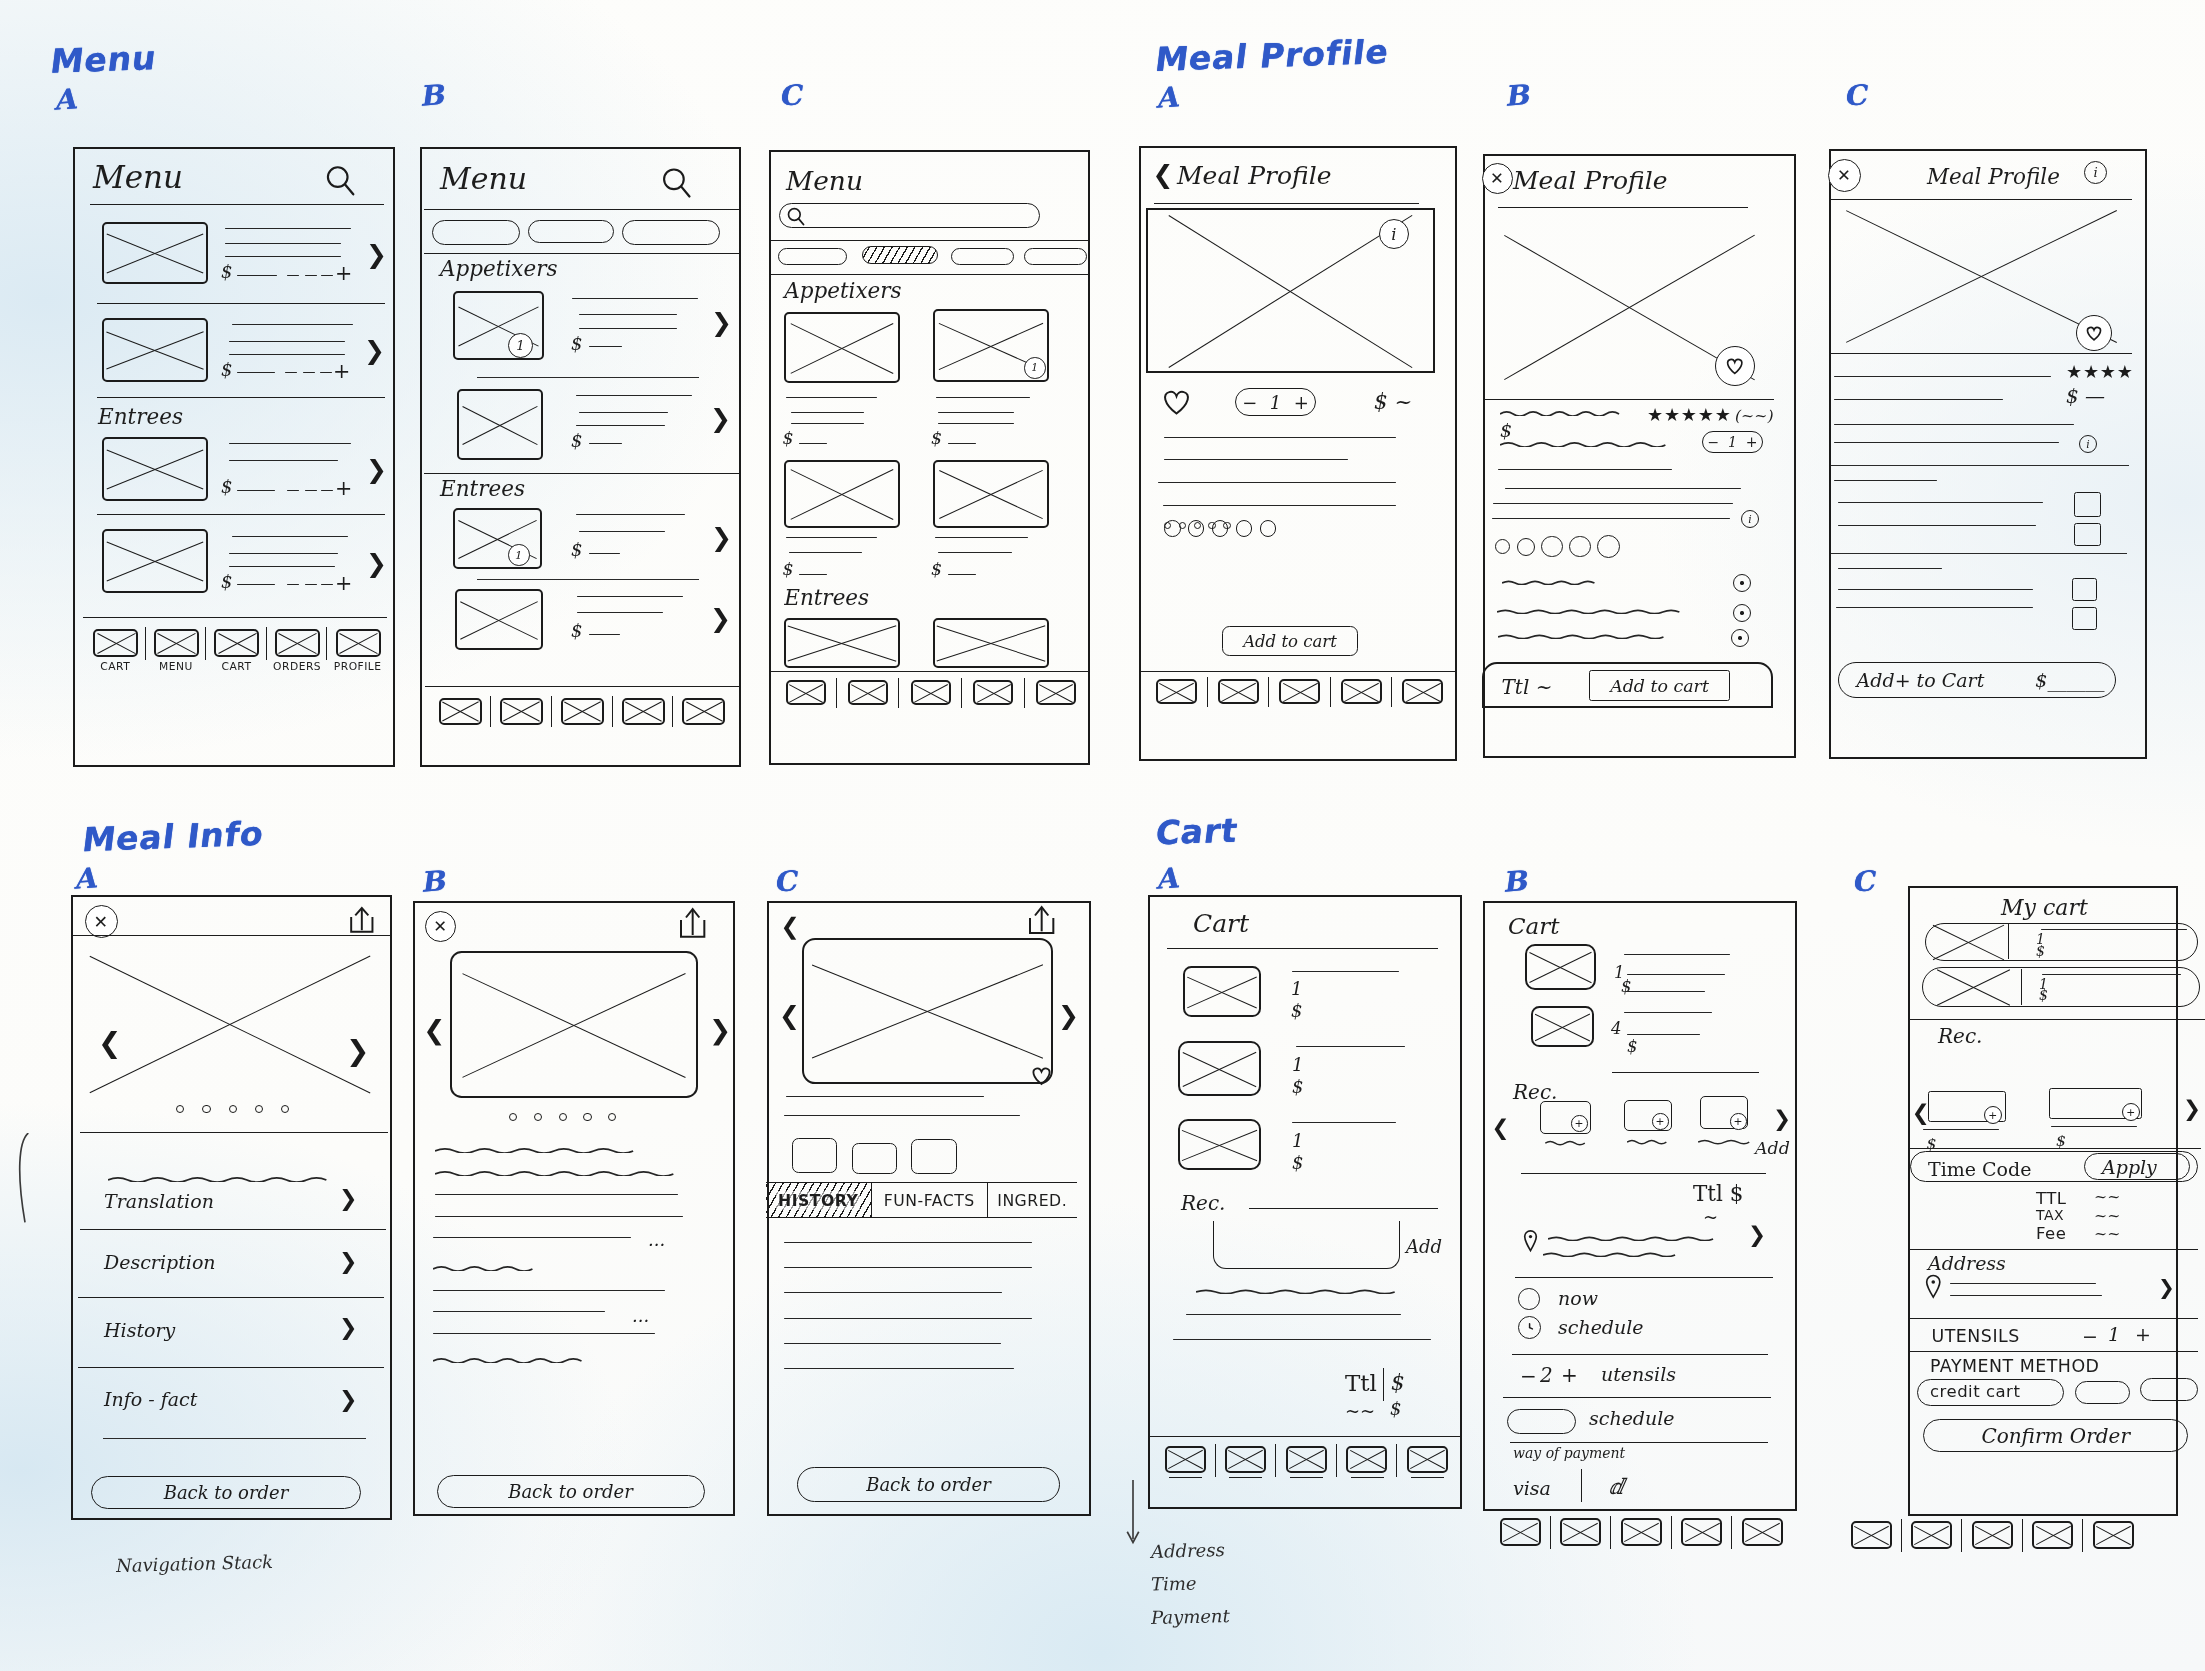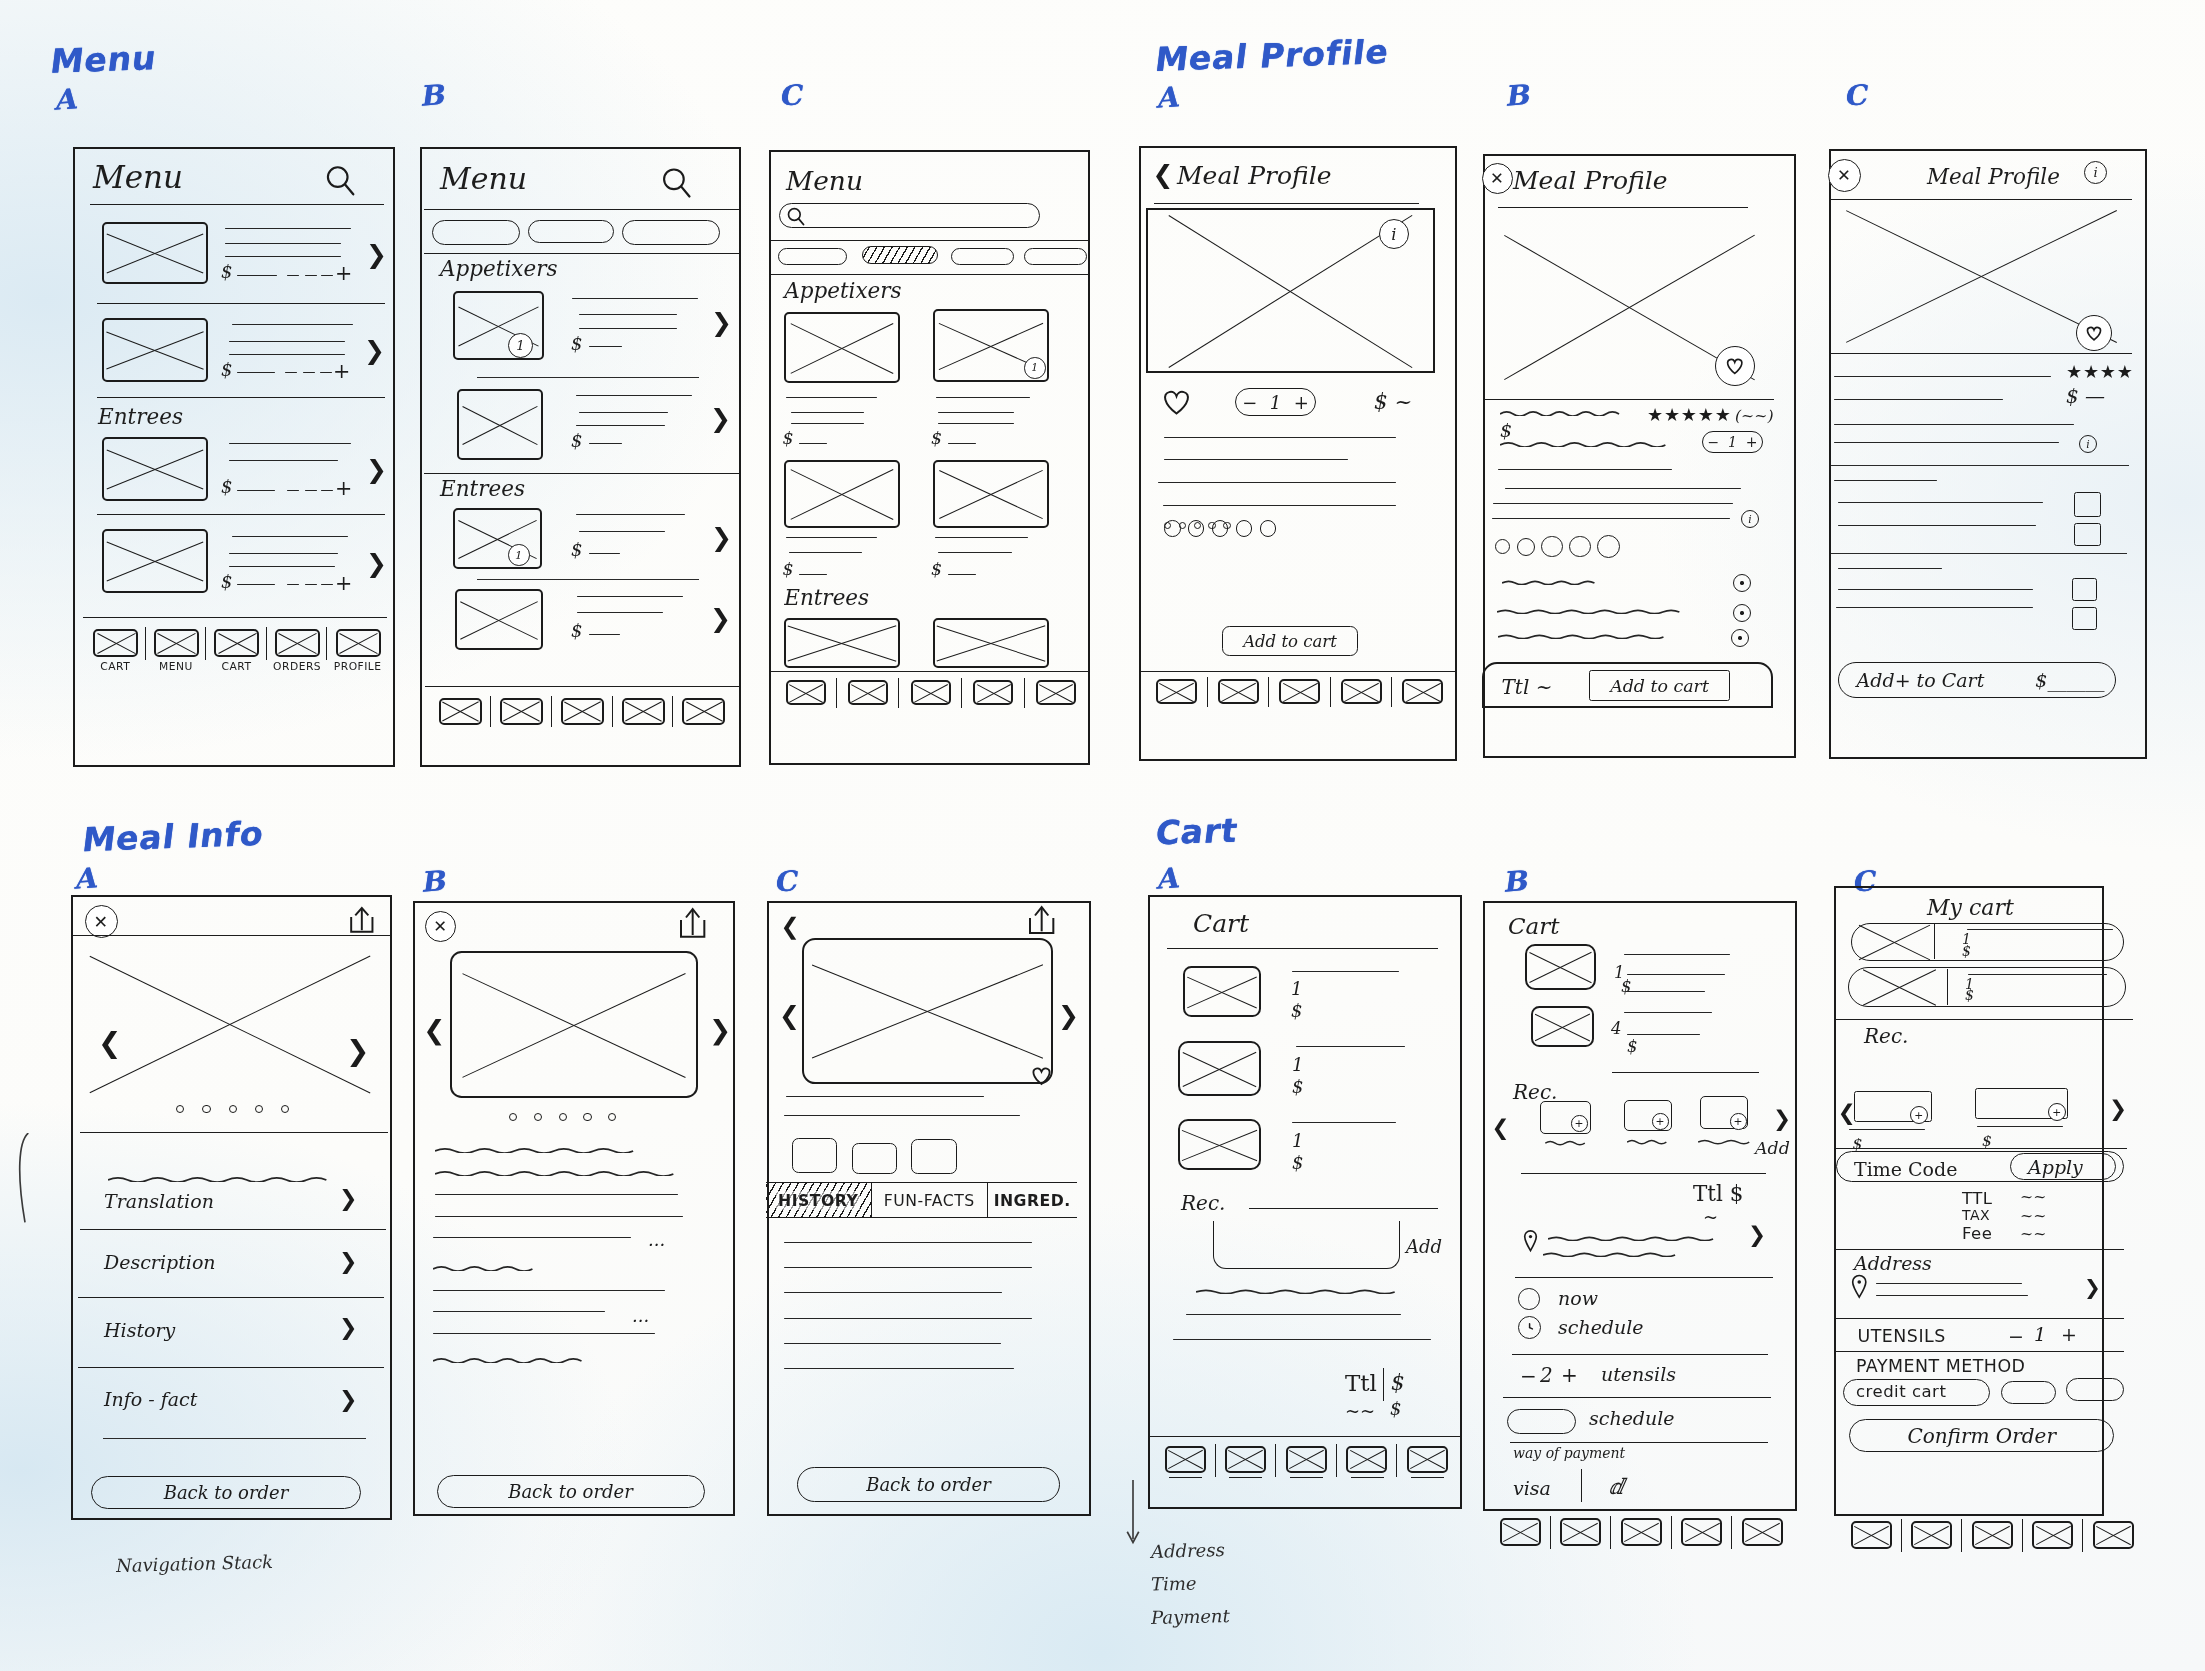--- a/index.html
+++ b/index.html
@@ -684,21 +684,21 @@
   <div class="sq" style="left:83px; top:240px; width:45px; height:31px; border-radius:6.6px;"></div>
   <div class="sq" style="left:142px; top:236px; width:46px; height:35px; border-radius:6.6px;"></div>
 
   <div style="position:absolute; left:-3.3px; top:279px; width:311px; height:36px; border-top:1.8px solid #1b1b1b; border-bottom:1.8px solid #1b1b1b; display:flex;">
     <div class="hatch" style="flex:0 0 106px; position:relative; border-right:1.8px solid #1b1b1b; display:flex; align-items:center; justify-content:center;">
       <span class="lblu" style="position:relative; font-size:15.7px; font-weight:700; background:rgba(255,255,255,0.55); padding:0 1.7px;">HISTORY</span>
     </div>
     <div style="flex:0 0 116px; position:relative; border-right:1.8px solid #1b1b1b; display:flex; align-items:center; justify-content:center;">
       <span class="lblu" style="position:relative; font-size:15.7px;">FUN-FACTS</span>
     </div>
-    <div style="flex:1; position:relative; display:flex; align-items:center; justify-content:center;font-weight:bold;">
+    <div style="flex:1; position:relative; display:flex; align-items:center; justify-content:center;">
       <span class="lblu" style="position:relative; font-size:15.7px;">INGRED.</span>
     </div>
   </div>
 
   <div class="txtline" style="left:15px; top:339px; width:248px;"></div>
   <div class="txtline" style="left:15px; top:364px; width:248px;"></div>
   <div class="txtline" style="left:15px; top:389px; width:218px;"></div>
   <div class="txtline" style="left:15px; top:415px; width:248px;"></div>
   <div class="txtline" style="left:15px; top:440px; width:217px;"></div>
   <div class="txtline" style="left:15px; top:465px; width:230px;"></div>
@@ -897,21 +897,21 @@
     <div style="flex:1; position:relative;">
         <div class="imgbox" style="--a1:28deg; --a2:-28deg; left:50%; margin-left:-20.7px; top:0; width:41px; height:28px;"></div>
         <div class="vr" style="right:0; top:-1.7px; height:33px;"></div>
       </div>
     <div style="flex:1; position:relative;">
         <div class="imgbox" style="--a1:28deg; --a2:-28deg; left:50%; margin-left:-20.7px; top:0; width:41px; height:28px;"></div>
       </div>
   </div>
 </div>
 
-<div class="phone" style="left:1834px; top:886px; width:270px; height:630px;">
+<div class="phone" style="left:1908px; top:886px; width:270px; height:630px;">
   <div class="lbl" style="left:91px; top:6.6px; font-size:22px;">My cart</div>
 
   <div class="pill" style="left:15px; top:35px; width:273px; height:38px;"></div>
   <div class="imgbox" style="--a1:26deg; --a2:-26deg; left:18px; top:36px; width:81px; height:35px; border-radius:11.6px; border-color:transparent;"></div>
   <div class="vr" style="left:98px; top:36px; height:35px;"></div>
   <div class="txtline" style="left:131px; top:41px; width:146px;"></div>
   <div class="lbl" style="left:126px; top:43px; font-size:14px;">1</div>
   <div class="lbl" style="left:126px; top:55px; font-size:14px;">$</div>
 
   <div class="pill" style="left:11.6px; top:79px; width:278px; height:40px;"></div>

